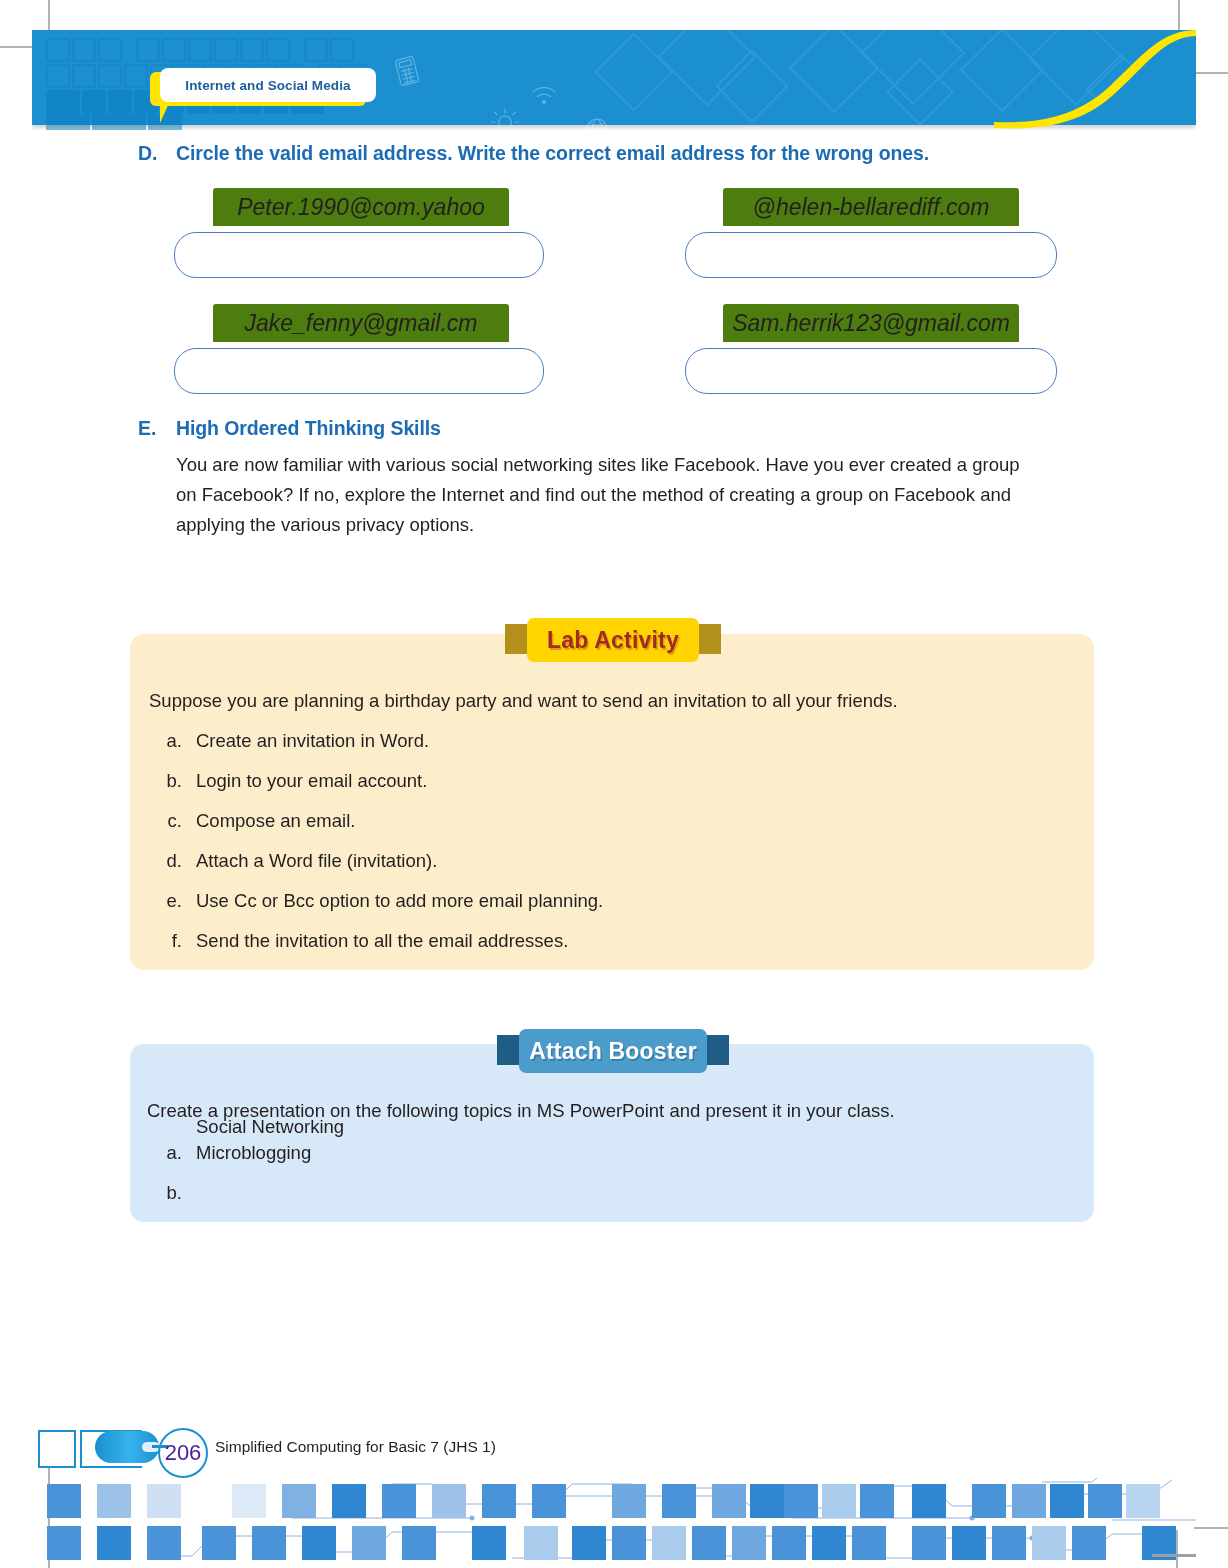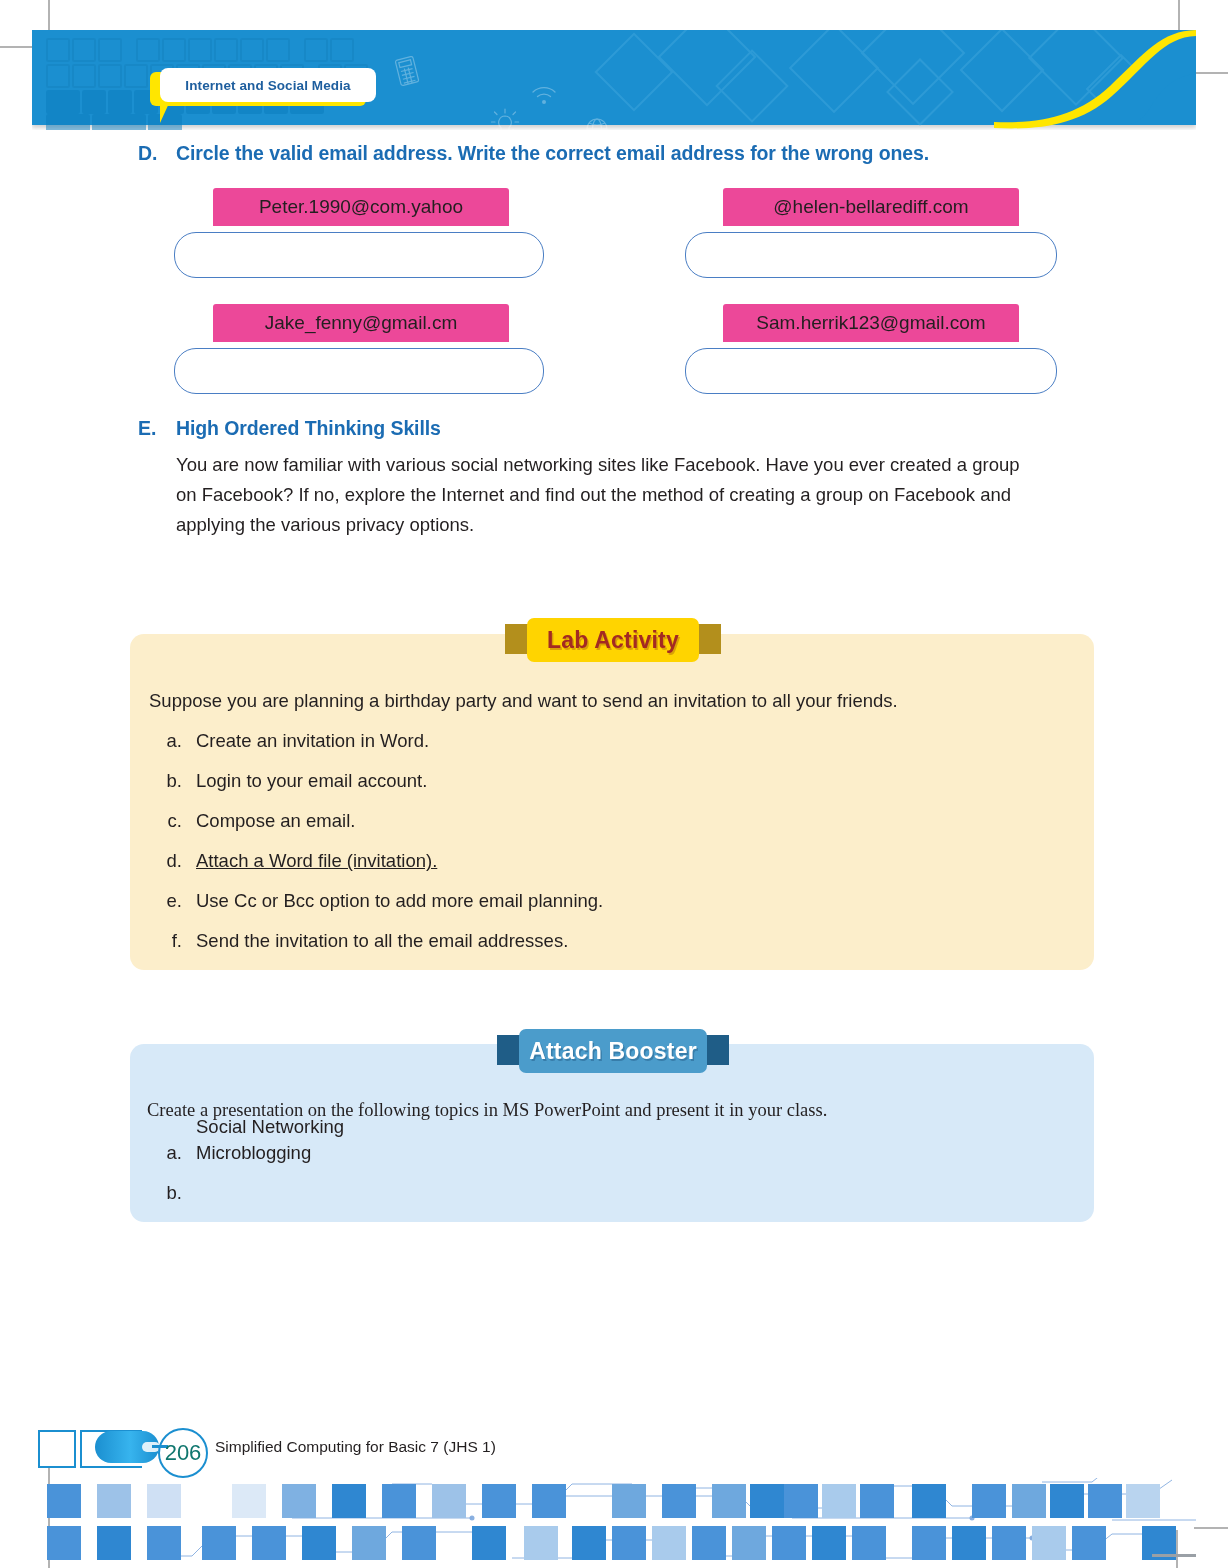--- a/index.html
+++ b/index.html
@@ -59,24 +59,24 @@
     position:absolute;font-weight:bold;color:#1b6cb3;font-size:19.5px;
     letter-spacing:-.1px;
   }
   .sec-letter{position:absolute;font-weight:bold;color:#1b6cb3;font-size:19.5px;}
   .body-txt{
     position:absolute;font-size:18.5px;color:#231f20;line-height:30px;
   }
 
   
   .mail-label{
-    position:absolute;height:38px;background:#ec4899;
+    position:absolute;height:38px;background:#4d7c0f;
     display:flex;align-items:center;justify-content:center;
     border-radius:3px 3px 0 0;
-    font-size:19px;color:#231f20;
+    font-size:23px;color:#231f20;font-style:italic;
   }
   .mail-answer{
     position:absolute;height:44px;background:#ffffff;
     border:1.6px solid #4a7ec4;border-radius:22px;
   }
 
   
   .panel{position:absolute;border-radius:14px;}
   .panel.lab{background:#fceecb;}
   .panel.brain{background:#d7e9f8;}
@@ -102,21 +102,21 @@
   .ribbon.brain .plate span{color:#ffffff;text-shadow:1.5px 1.5px 0 rgba(20,70,110,.35);}
 
   .panel-lead{position:absolute;font-size:18.5px;color:#231f20;}
   .li-mark{position:absolute;font-size:18.5px;color:#231f20;text-align:right;width:24px;}
   .li-txt{position:absolute;font-size:18.5px;color:#231f20;}
   .pagenum-circle{
     position:absolute;left:158px;top:1428px;width:46px;height:46px;
     border:2.4px solid #1b8fd0;border-radius:50%;
     display:flex;align-items:center;justify-content:center;
   }
-  .pagenum-circle span{font-size:22px;color:#0f766e;}
+  .pagenum-circle span{font-size:22px;color:#4c1d95;}
   .footer-title{
     position:absolute;left:215px;top:1438px;font-size:15.5px;color:#231f20;
   }
   .foot-sq-outline{
     position:absolute;left:38px;top:1430px;width:34px;height:34px;
     border:2px solid #1b8fd0;background:#fff;
   }
   .foot-bracket{
     position:absolute;left:80px;top:1430px;width:60px;height:34px;
     border:2px solid #1b8fd0;border-right:none;background:#fff;
@@ -299,37 +299,37 @@
 <div class="li-mark" style="left:158px;top:730px;">a.</div>
 <div class="li-txt" style="left:196px;top:730px;">Create an invitation in Word.</div>
 
 <div class="li-mark" style="left:158px;top:770px;">b.</div>
 <div class="li-txt" style="left:196px;top:770px;">Login to your email account.</div>
 
 <div class="li-mark" style="left:158px;top:810px;">c.</div>
 <div class="li-txt" style="left:196px;top:810px;">Compose an email.</div>
 
 <div class="li-mark" style="left:158px;top:850px;">d.</div>
-<div class="li-txt" style="left:196px;top:850px;text-decoration:underline;">Attach a Word file (invitation).</div>
+<div class="li-txt" style="left:196px;top:850px;">Attach a Word file (invitation).</div>
 
 <div class="li-mark" style="left:158px;top:890px;">e.</div>
 <div class="li-txt" style="left:196px;top:890px;">Use Cc or Bcc option to add more email planning.</div>
 
 <div class="li-mark" style="left:158px;top:930px;">f.</div>
 <div class="li-txt" style="left:196px;top:930px;">Send the invitation to all the email addresses.</div>
 
 <div class="panel brain" style="left:130px;top:1044px;width:964px;height:178px;"></div>
 <div class="ribbon brain" style="left:497px;top:1029px;width:232px;">
   <div class="tail l"></div>
   <div class="tail r"></div>
   <div class="plate">
     <span>Attach Booster</span>
   </div>
 </div>
-<div class="panel-lead" style="left:147px;top:1100px;width:930px;font-family:Liberation Serif, serif;">Create a presentation on the following topics in MS PowerPoint and present it in your class.</div>
+<div class="panel-lead" style="left:147px;top:1100px;width:930px;">Create a presentation on the following topics in MS PowerPoint and present it in your class.</div>
 
 <div class="li-mark" style="left:158px;top:1142px;">a.</div>
 <div class="li-txt" style="left:196px;top:1142px;">Microblogging</div>
 
 <div class="li-mark" style="left:158px;top:1182px;">b.</div>
 <div class="li-txt" style="left:196px;top:1116px;text-align:center;">Social Networking</div>
 
 <div class="foot-sq-outline"></div>
 <div class="foot-bracket"></div>
 <div class="foot-pill"></div>

